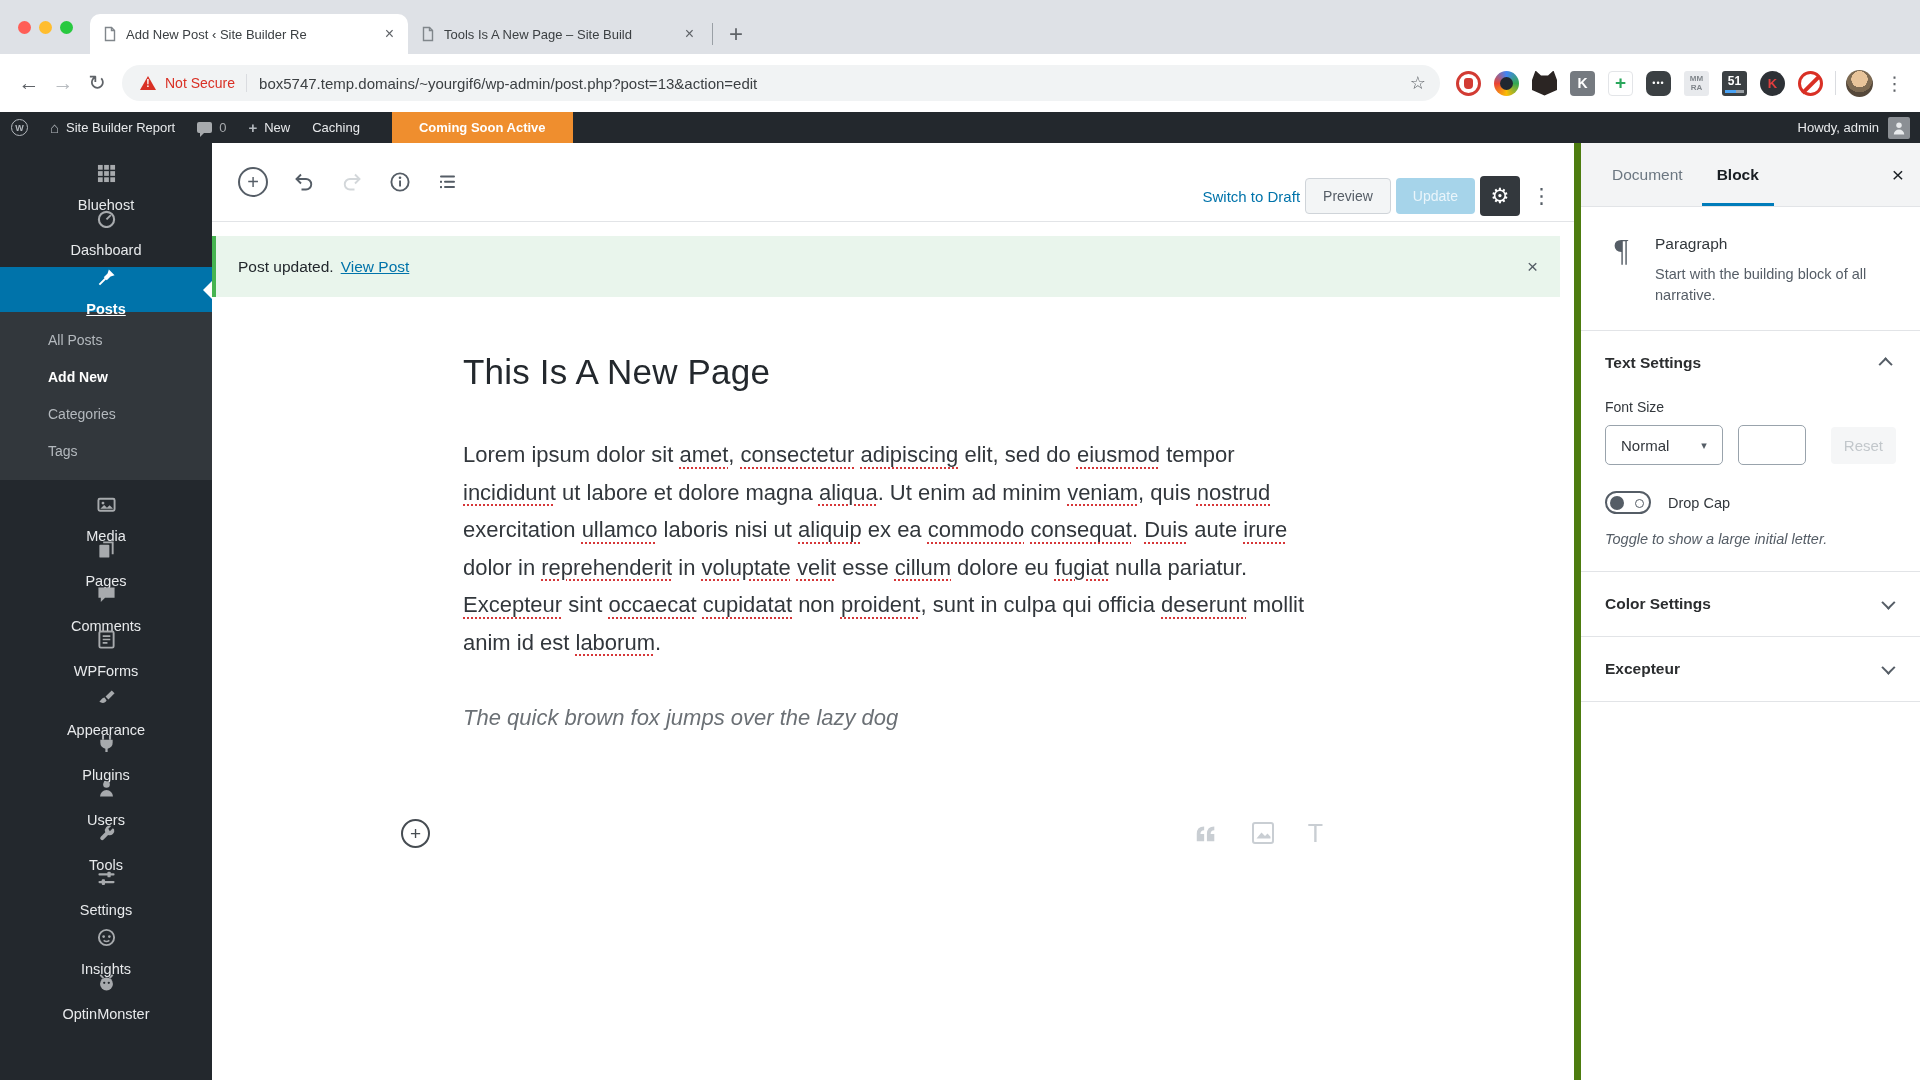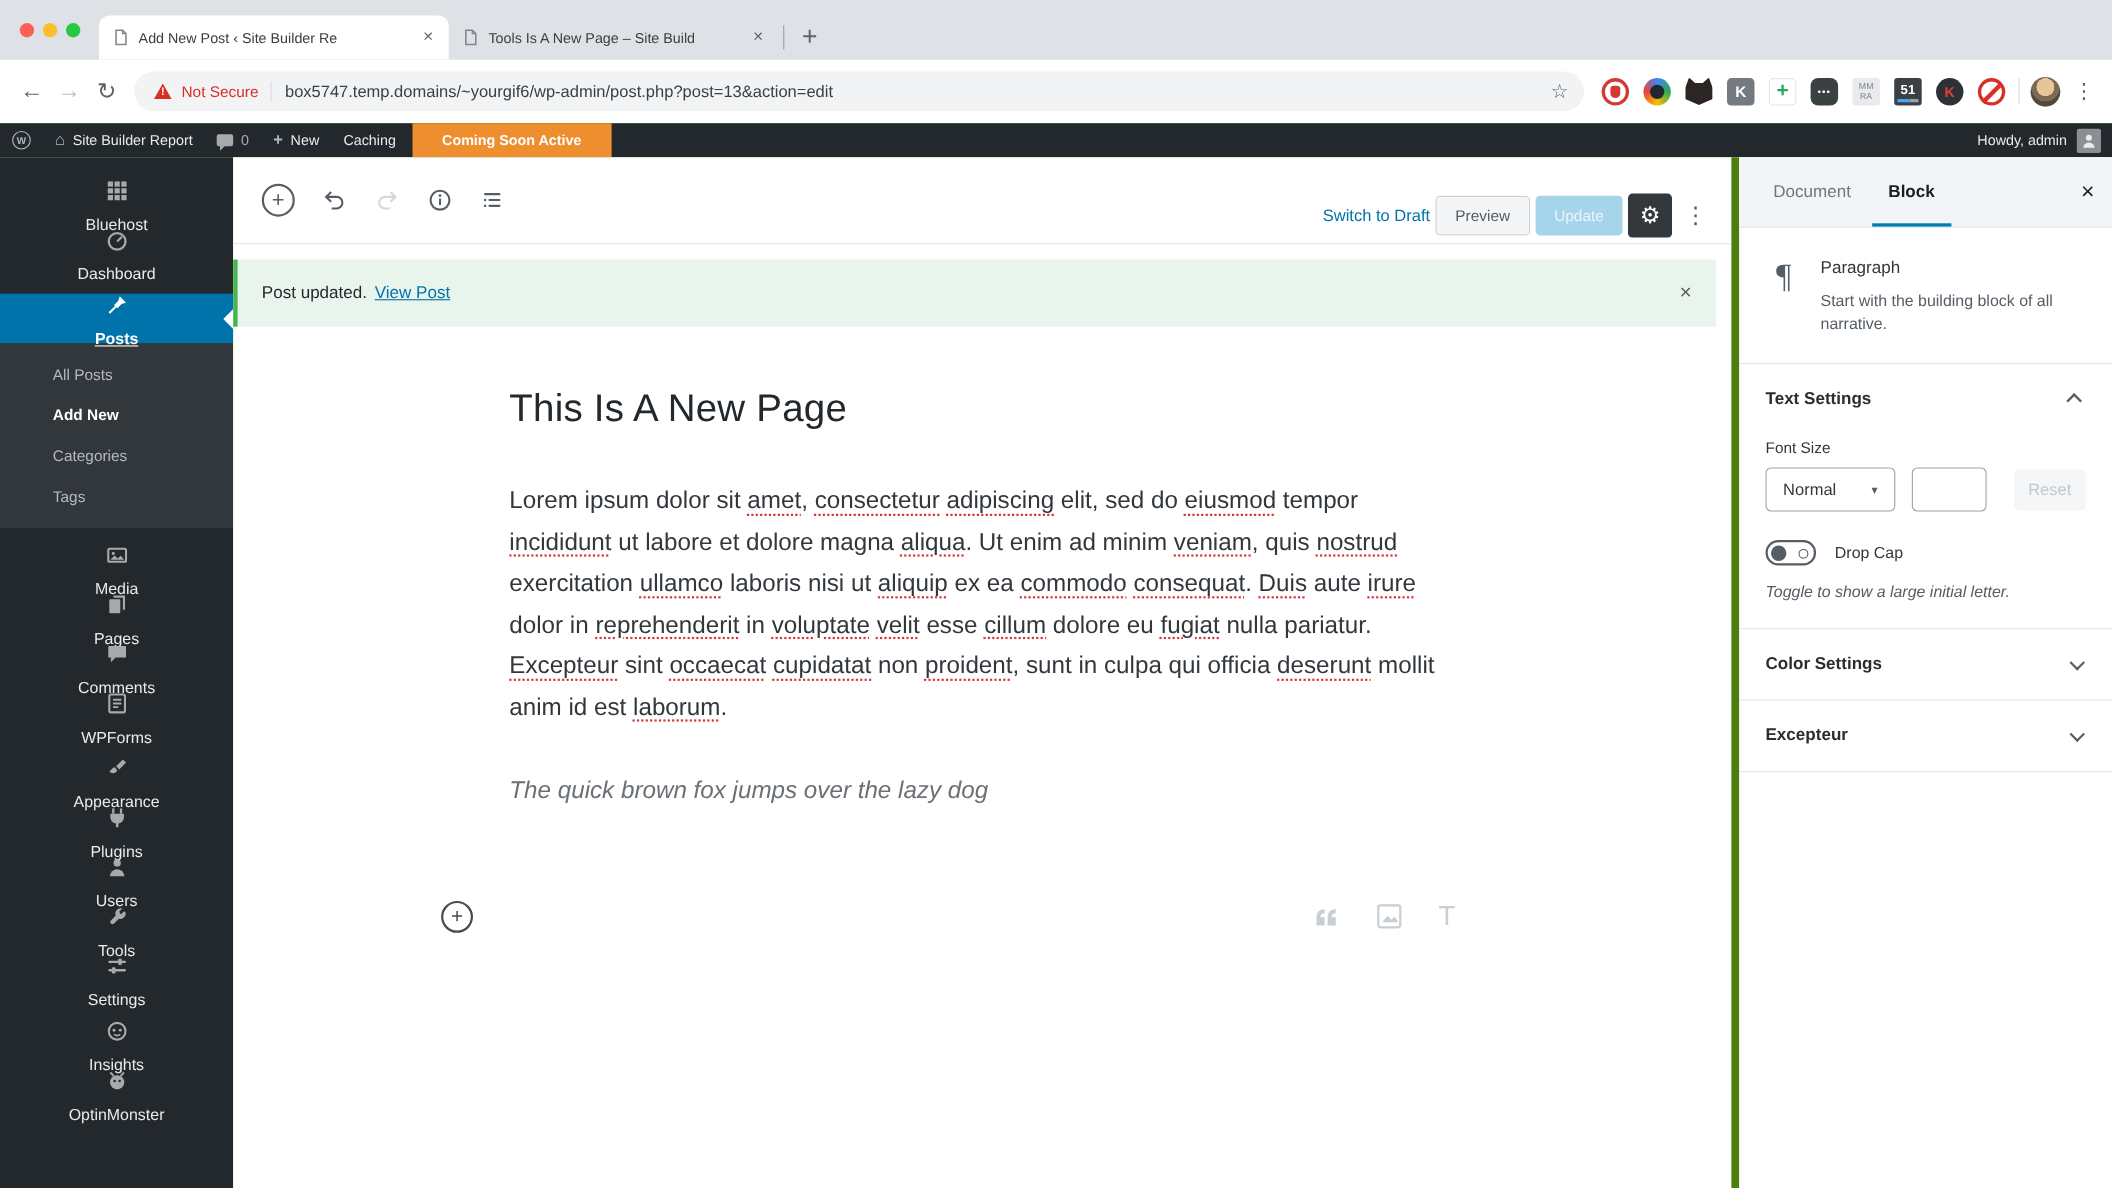--- a/index.html
+++ b/index.html
@@ -1,17 +1,17 @@
 <!DOCTYPE html>
 <html><head>
 <meta charset="utf-8">
 <style>
   * { margin:0; padding:0; box-sizing:border-box; }
   body { font-family:"Liberation Sans", sans-serif; background:#fff; }
-  .browser { width:1920px; height:1080px; position:relative; background:#bef264; overflow:hidden; }
+  .browser { width:1920px; height:1080px; position:relative; background:#be185d; overflow:hidden; }
 
   
   .tabstrip { height:54px; background:#dee1e6; display:flex; align-items:flex-end; padding-left:90px; position:relative; }
   .lights { position:absolute; left:18px; top:21px; display:flex; gap:8px; }
   .light { width:13px; height:13px; border-radius:50%; }
   .light.red { background:#ff5e57; } .light.yellow { background:#ffbd2e; } .light.green { background:#28c940; }
   .tab { height:40px; display:flex; align-items:center; padding:0 12px; width:318px; border-radius:10px 10px 0 0; }
   .tab.active { background:#fff; }
   .tab.inactive { width:300px; }
   .tab-fav { flex-shrink:0; width:16px; height:16px; color:#80868b; }
@@ -34,41 +34,41 @@
   .exts { display:flex; align-items:center; gap:13px; margin:0 8px; }
   .ext { width:25px; height:25px; display:flex; align-items:center; justify-content:center; flex-shrink:0; position:relative; }
   .ext-stop-hand-icon { border-radius:50%; border:3px solid #d23b33; }
   .ext-stop-hand-icon::after { content:""; width:9px; height:11px; background:#d23b33; border-radius:3px 3px 4px 4px; }
   .ext-color-wheel-icon { border-radius:50%; background:conic-gradient(#4285f4,#34a853,#fbbc05,#ea4335,#4285f4); }
   .ext-color-wheel-icon::after { content:""; width:13px; height:13px; border-radius:50%; background:#202730; }
   .ext-cat-icon { background:#2b2523; clip-path:polygon(0 38%,14% 0,36% 20%,64% 20%,86% 0,100% 38%,100% 78%,50% 100%,0 78%); }
   .ext-k-square-icon { background:#757a80; border-radius:4px; color:#fff; font-weight:bold; font-size:14px; }
   .ext-green-plus-icon { background:#fff; border:1px solid #e3e5e8; border-radius:4px; color:#2aa75c; font-size:19px; font-weight:bold; }
   .ext-dots-icon { background:#3b4043; border-radius:7px; color:#fff; font-size:9px; letter-spacing:1px; }
-  .ext-mmra-icon { background:#e8eaed; border-radius:3px; color:#80868b; font-size:8px; font-weight:normal; line-height:9px; text-align:center; white-space:pre-line; }
+  .ext-mmra-icon { background:#e8eaed; border-radius:3px; color:#80868b; font-size:8px; font-weight:bold; line-height:9px; text-align:center; white-space:pre-line; }
   .ext-51-icon { background:#3b4043; border-radius:3px; color:#fff; font-size:12px; font-weight:bold; padding-bottom:4px; }
   .ext-51-icon::after { content:""; position:absolute; bottom:3px; left:3px; width:11px; height:3px; background:#4aa3f5; }
   .ext-51-icon::before { content:""; position:absolute; bottom:3px; left:14px; width:8px; height:3px; background:#9aa0a6; }
   .ext-k-circle-icon { background:#2d3136; border-radius:50%; color:#e03e3e; font-weight:bold; font-size:13px; }
   .ext-blocked-icon { border-radius:50%; border:3.5px solid #d93025; }
   .ext-blocked-icon::after { content:""; position:absolute; left:-2px; top:9px; width:23px; height:3.5px; background:#d93025; transform:rotate(-45deg); }
   .ext-divider { width:1px; height:24px; background:#dadce0; margin:0 4px; }
   .chrome-avatar { width:27px; height:27px; border-radius:50%; background:radial-gradient(circle at 50% 34%, #e8c49a 0 36%, #7d6a52 37% 58%, #55483a 59%); margin:0 6px; }
   .chrome-kebab { font-size:19px; color:#5f6368; margin:0 4px 0 6px; }
 
   
   .adminbar { height:31px; background:#23282d; color:#c8ccd0; display:flex; align-items:center; font-size:13px; }
   .ab-item { display:flex; align-items:center; gap:7px; padding:0 11px; height:100%; color:#e8eaec; }
   .wp-logo-ico { width:17px; height:17px; border:1.7px solid #b3b8bd; border-radius:50%; display:flex; align-items:center; justify-content:center; font-size:9px; font-weight:bold; color:#b3b8bd; }
   .home-ico { font-size:15px; color:#b3b8bd; }
   .bubble-ico { width:15px; height:11px; background:#a7aaad; border-radius:2px; position:relative; }
   .bubble-ico::after { content:""; position:absolute; left:3px; bottom:-4px; border:3px solid transparent; border-top-color:#a7aaad; border-left-color:#a7aaad; }
   .ab-count { color:#a7aaad; }
   .ab-plus { font-size:15px; color:#b3b8bd; font-weight:bold; }
-  .ab-badge { background:#ef8e2e; color:#fff; font-weight:bold; padding:0 27px; height:100%; display:flex; align-items:center; margin-left:4px; }
+  .ab-badge { background:#ef8e2e; color:#fff; font-weight:bold; padding:0 27px; height:100%; display:flex; align-items:center; margin-left:21px; }
   .ab-right { margin-left:auto; display:flex; align-items:center; gap:9px; padding-right:10px; color:#e8eaec; }
   .ab-avatar { width:22px; height:22px; background:#8b8f94; border-radius:2px; display:flex; align-items:center; justify-content:center; }
 
   
   .app { display:flex; height:937px; }
 
   
   .sidebar { width:212px; background:#23282d; color:#e8eaec; flex-shrink:0; overflow:hidden; display:flex; flex-direction:column; padding-top:20px; font-size:14.5px; }
   .sb-item { height:45px; flex-shrink:0; display:flex; align-items:center; gap:13px; padding:0 13px; position:relative;flex-direction:column; }
   .sb-ico { width:21px; height:21px; color:#a7aaad; display:flex; align-items:center; justify-content:center; flex-shrink:0; }

